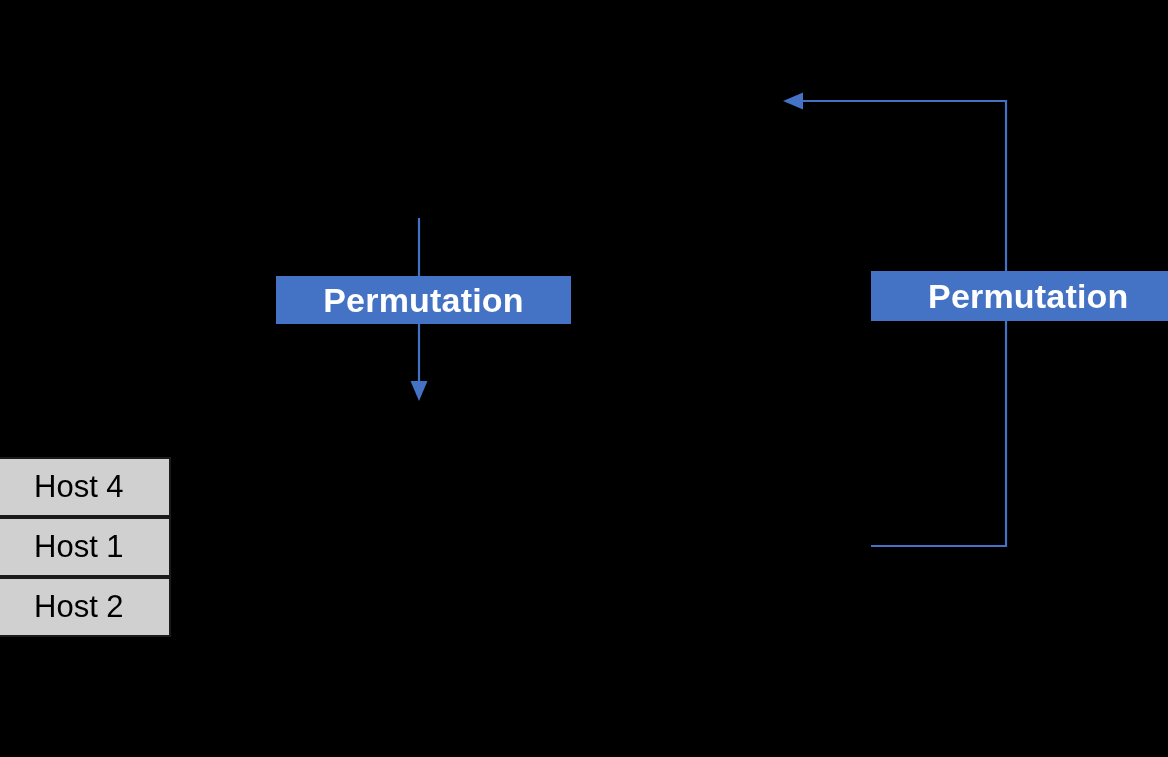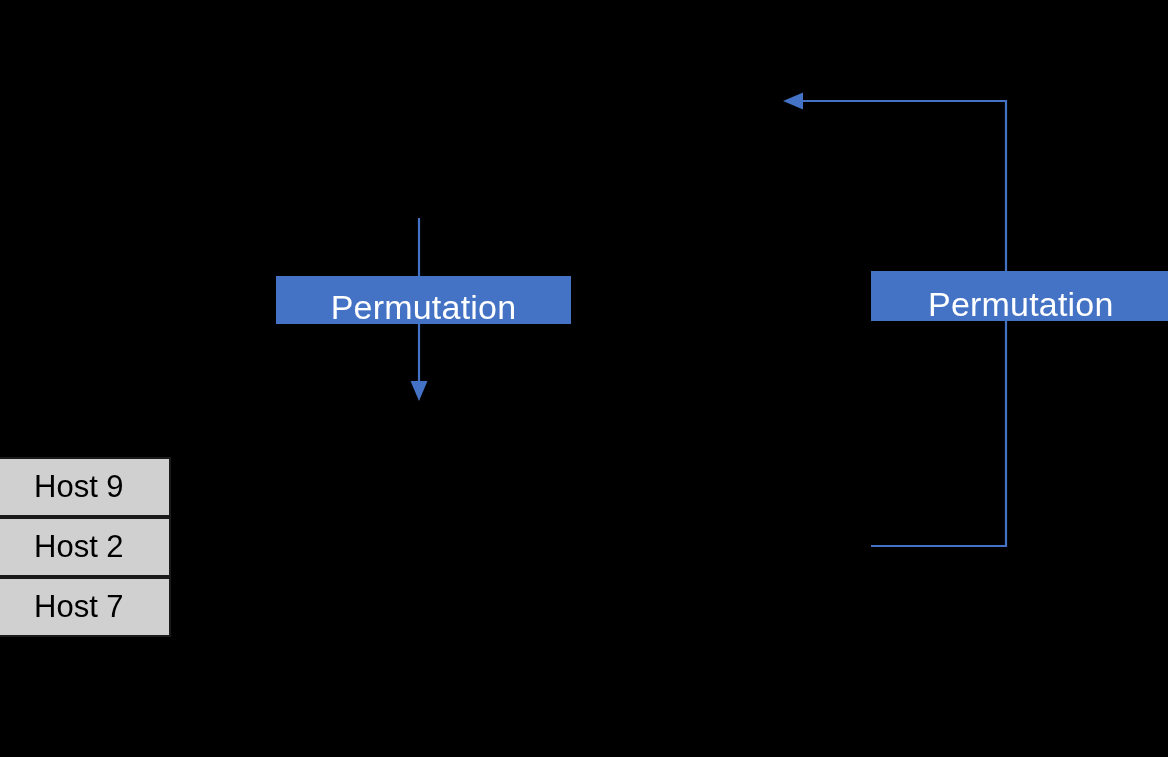--- a/index.html
+++ b/index.html
@@ -15,24 +15,24 @@
     overflow: hidden;
     font-family: "Liberation Sans", sans-serif;
   }
 
   
   .blue-box {
     position: absolute;
     background: #4472C4;
     color: #FFFFFF;
     display: flex;
-    align-items: flex-end;
+    align-items: center;
     justify-content: center;
     font-size: 34px;
-    font-weight: 400;
+    font-weight: 700;
     letter-spacing: 0.2px;
     line-height: 1;
     white-space: nowrap;
     box-sizing: border-box;
   }
   #permutation-box {
     left: 276px;
     top: 276px;
     width: 295px;
     height: 48px;
@@ -105,23 +105,23 @@
   <div id="permutation-box" class="blue-box">
     <span>Permutation</span>
   </div>
 
   <div id="population-box" class="blue-box">
     <span>Permutation</span>
   </div>
 
   <div id="host-stack">
     <div class="host-row r0">
-      <span>Host 9</span>
+      <span>Host 4</span>
     </div>
     <div class="host-row r1">
-      <span>Host 2</span>
+      <span>Host 1</span>
     </div>
     <div class="host-row r2">
-      <span>Host 7</span>
+      <span>Host 2</span>
     </div>
   </div>
 
 </div>
 
 </body></html>

